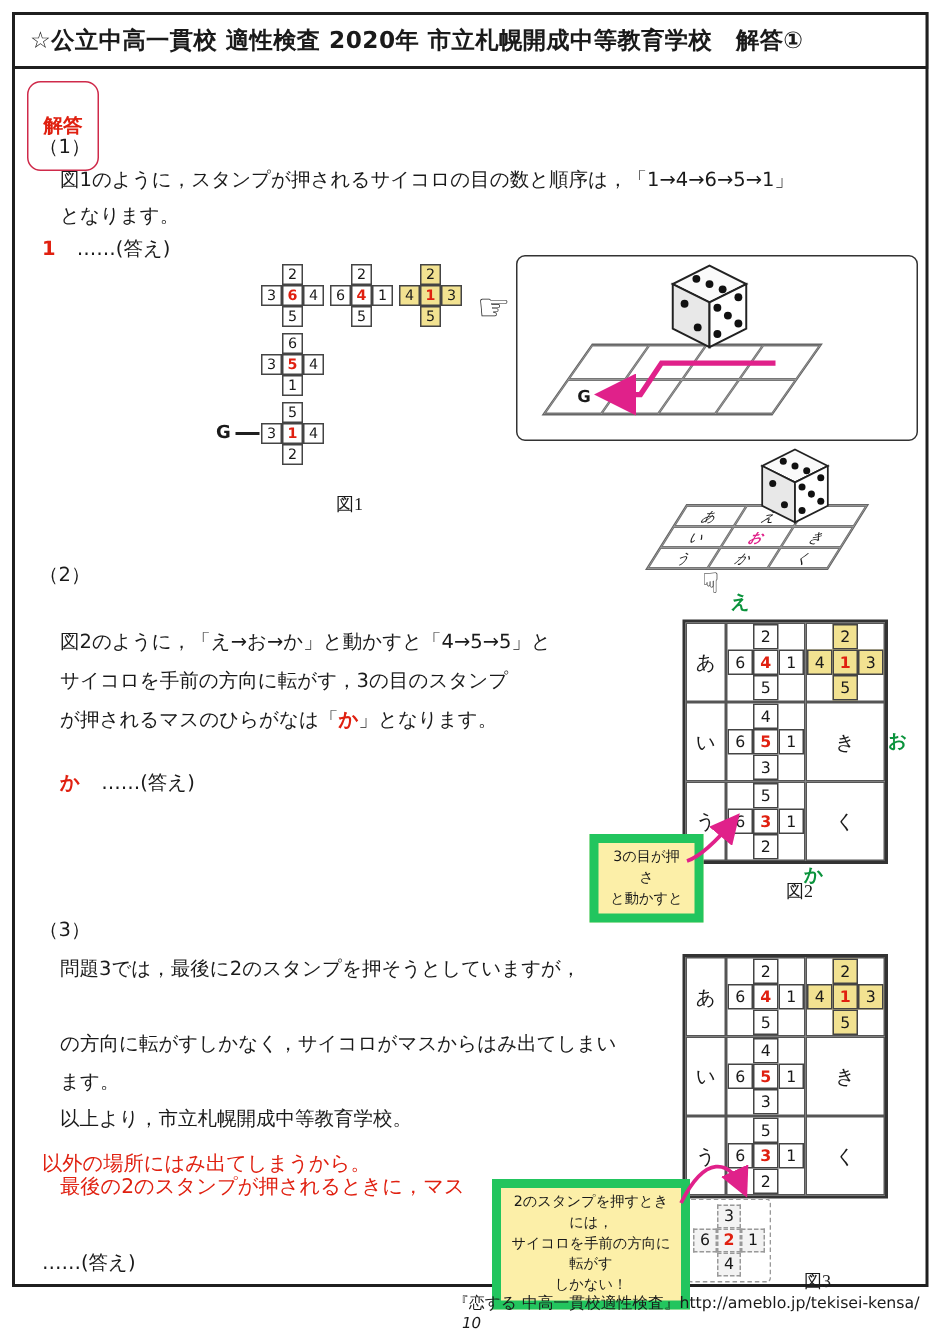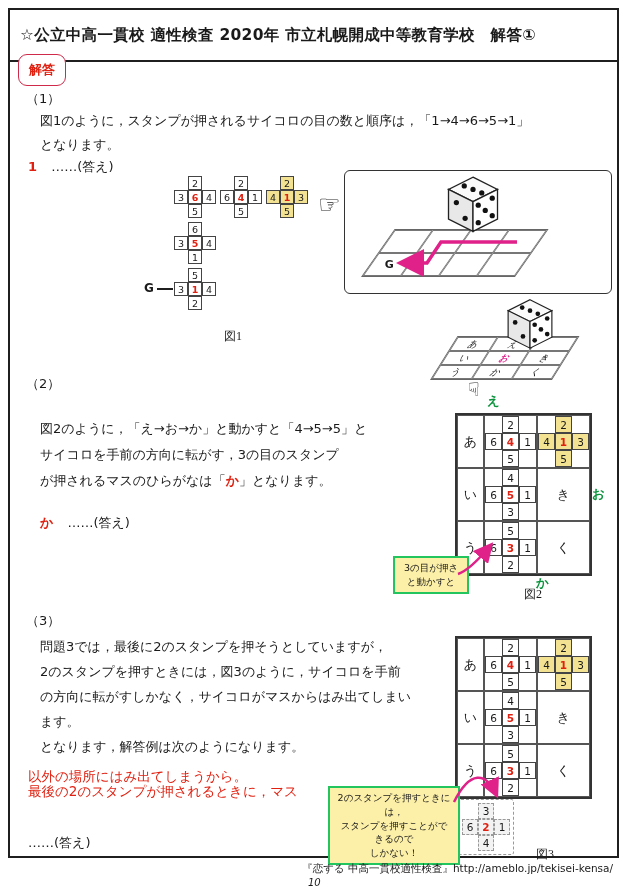--- a/index.html
+++ b/index.html
@@ -1,24 +1,24 @@
 <!DOCTYPE html>
 <html><head>
 <meta charset="utf-8">
 <style>
   html,body{margin:0;padding:0;background:#ffffff;}
   .page{position:relative;width:627px;height:887px;background:#fff;
         font-family:"DejaVu Sans",sans-serif;color:#1a1a1a;overflow:hidden;}
   .abs{position:absolute;}
   .frame{left:8px;top:8px;width:611px;height:850px;border:2px solid #1f1f1f;box-sizing:border-box;}
-  .title-strip{left:8px;top:8px;width:611px;height:54px;border:2px solid #1f1f1f;
+  .title-strip{left:8px;top:8px;width:611px;height:38px;border:2px solid #1f1f1f;
         border-bottom:2px solid #1f1f1f;box-sizing:border-box;display:flex;align-items:center;
         padding-left:10px;font-weight:bold;font-size:15.5px;letter-spacing:.3px;background:#fff;}
   .badge{left:18px;top:54px;border:1.5px solid #cf2a4a;border-radius:9px;color:#e02010;
-        font-weight:bold;font-size:13px;padding:6px 10px;background:#fff;}
+        font-weight:bold;font-size:13px;padding:20px 10px;background:#fff;}
   .t13{font-size:13px;line-height:1.35;}
   .t135{font-size:13.5px;line-height:1.35;}
   .red{color:#e02010;}
   .bold{font-weight:bold;}
   .caption{font-size:12px;font-family:Liberation Serif, serif;}
   .green{color:#0a933c;font-weight:bold;font-size:12.5px;}
   .hand{font-size:25px;color:#1f1f1f;}
   .stamp{font-size:19px;color:#1f1f1f;}
   
   .cross{display:grid;}
@@ -28,21 +28,21 @@
   .nc.empty{border:none;background:transparent;}
   .nc.hl{background:#f2e291;}
   .nc.dsh{border-style:dashed;border-color:#999;background:#f3f3f3;}
   .redcell{color:#e02010;font-weight:bold;}
   
   .biggrid{display:grid;grid-template-columns:27px 53px 53px;grid-auto-rows:53px;
       border:2px solid #333;background:#fff;width:max-content;}
   .bgc{border:1px solid #555;box-sizing:border-box;display:flex;align-items:center;justify-content:center;}
   .bgc.bglabel{font-size:13px;}
   
-  .callout{background:#fcefa8;border:2px solid #22c55e;font-size:9.5px;line-height:1.45;
+  .callout{background:#fcefa8;border:6px solid #22c55e;font-size:9.5px;line-height:1.45;
       padding:3px 6px;text-align:center;box-sizing:border-box;}
   
   .gline{background:#1f1f1f;}
   
   .pgrid{display:grid;grid-template-columns:repeat(4,38px);grid-auto-rows:23px;border:1px solid #666;
       transform:skewX(-35deg);transform-origin:0 100%;background:#fff;}
   .pgc{border:1px solid #777;box-sizing:border-box;display:flex;align-items:center;justify-content:center;}
   .gspan{transform:skewX(35deg);font-weight:bold;font-size:11px;}
   
   .minigrid{display:grid;grid-template-columns:repeat(3,40px);grid-auto-rows:14px;border:1px solid #666;
@@ -280,25 +280,24 @@
         <marker id="ah2" markerWidth="8" markerHeight="8" refX="6" refY="4" orient="auto">
       <path d="M0,0 L8,4 L0,8 z" fill="#e0218a"></path>
         </marker>
       </defs>
     <path d="M8,44 Q20,40 40,16" fill="none" stroke="#e0218a" stroke-width="2.5" marker-end="url(#ah2)"></path>
   </svg>
   <div class="abs caption" style="left:524px;top:586px">図2</div>
 
   <div class="abs t13" style="left:26px;top:612px">（3）</div>
   <div class="abs t13" style="left:40px;top:638px">問題3では，最後に2のスタンプを押そうとしていますが，</div>
-  <div class="abs t13" style="left:40px;top:663px">2のスタンプを押すときには，図3のように，サイコロを手前</div>
   <div class="abs t13" style="left:40px;top:688px">の方向に転がすしかなく，サイコロがマスからはみ出てしまい</div>
   <div class="abs t13" style="left:40px;top:713px">ます。</div>
-  <div class="abs t13" style="left:40px;top:738px">となります，解答例は次のようになります。</div>
-  <div class="abs t135 red" style="left:28px;top:782px">最後の2のスタンプが押されるときに，マス</div>
+  <div class="abs t13" style="left:40px;top:738px">以上より，市立札幌開成中等教育学校。</div>
+  <div class="abs t135 red" style="left:40px;top:782px">最後の2のスタンプが押されるときに，マス</div>
   <div class="abs t135 red" style="left:28px;top:767px">以外の場所にはみ出てしまうから。</div>
   <div class="abs t13" style="left:28px;top:834px">……(答え)</div>
 
   <div class="abs biggrid" style="left:455px;top:636px">
       <div class="bgc bglabel">あ</div>
       <div class="bgc">
         <div class="cross" data-cell="17" style="grid-template-columns: repeat(3, 17px); grid-auto-rows: 17px;">
           <div class="nc empty"></div>
           <div class="nc">2</div>
           <div class="nc empty"></div>
@@ -362,21 +361,21 @@
         <div class="nc dsh">6</div>
         <div class="nc dsh redcell">2</div>
         <div class="nc dsh">1</div>
         <div class="nc empty"></div>
         <div class="nc dsh">4</div>
         <div class="nc empty"></div>
       </div>
   </div>
   <div class="abs callout" style="left:328px;top:786px;width:132px">
     <div>2のスタンプを押すときには，</div>
-    <div>スタンプを押すことができるので</div>
+    <div>サイコロを手前の方向に転がす</div>
     <div>しかない！</div>
   </div>
   <svg class="abs" style="left:446px;top:756px;pointer-events:none" width="70" height="56">
     <defs>
         <marker id="ah3" markerWidth="8" markerHeight="8" refX="6" refY="4" orient="auto">
       <path d="M0,0 L8,4 L0,8 z" fill="#e0218a"></path>
         </marker>
       </defs>
     <path d="M8,46 C24,14 40,16 50,38" fill="none" stroke="#e0218a" stroke-width="2.5" marker-end="url(#ah3)"></path>
   </svg>

